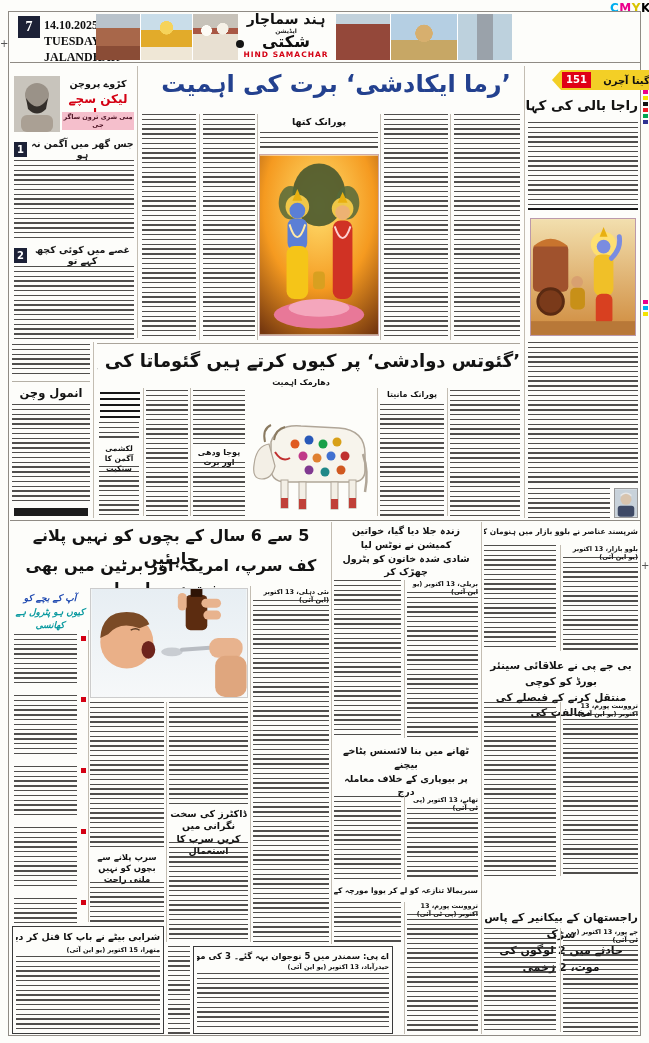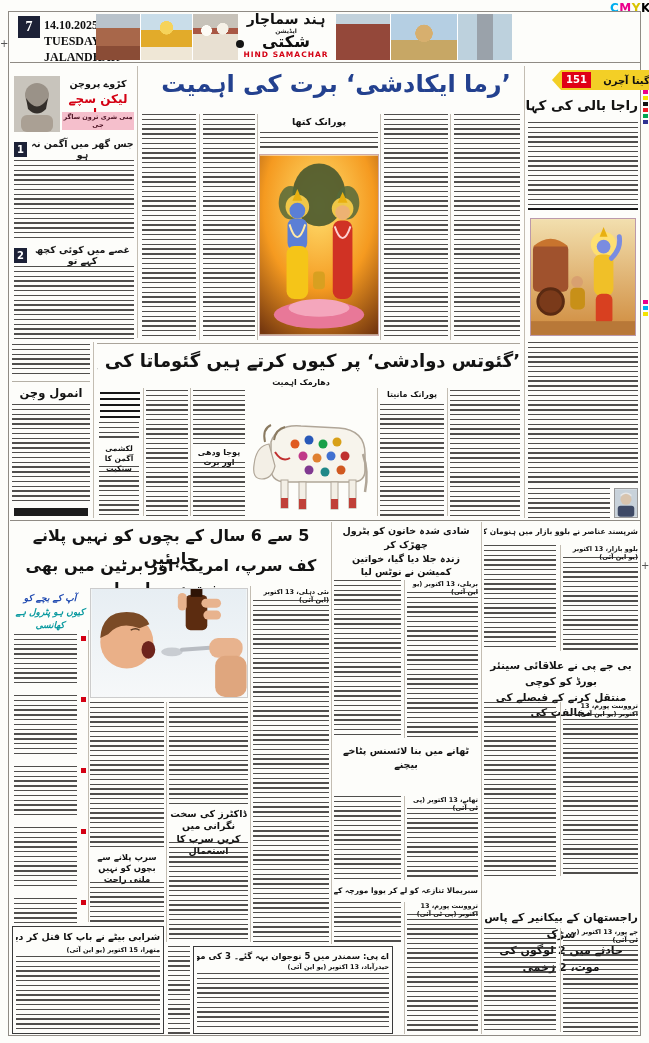--- a/index.html
+++ b/index.html
@@ -333,30 +333,31 @@
 
   <div class="abs box" style="left:193px;top:946px;width:200px;height:88px;padding:3px;">
     <div class="rtl hl nowrap" style="font-size:8.5px;">اے پی: سمندر میں 5 نوجوان بہہ گئے۔ 3 کی موت</div>
     <div class="dl rtl" style="margin-top:1px;">حیدرآباد، 13 اکتوبر (یو این آئی)</div>
     <div class="sim" style="height:58px;margin-top:2px;"></div>
   </div>
 
   <div class="abs vr" style="left:331px;top:522px;height:422px;"></div>
 
   <div class="abs rtl hl" style="left:334px;top:524px;width:144px;font-size:9.5px;line-height:1.45;">
+    <div>زندہ جلا دیا گیا، خواتین کمیشن نے نوٹس لیا</div>
     <div>شادی شدہ خاتون کو پٹرول چھڑک کر</div>
-    <div>زندہ جلا دیا گیا، خواتین کمیشن نے نوٹس لیا</div>
   </div>
   <div class="abs dl rtl" style="left:407px;top:580px;width:71px;">بریلی، 13 اکتوبر (یو این آئی)</div>
   <div class="abs sim" style="left:407px;top:592px;width:71px;height:146px;"></div>
   <div class="abs vr" style="left:404px;top:580px;height:158px;"></div>
   <div class="abs sim" style="left:334px;top:580px;width:67px;height:158px;"></div>
 
   <div class="abs rtl hl" style="left:334px;top:744px;width:144px;font-size:9.5px;line-height:1.45;">
     <div>ٹھانے میں بنا لائسنس پٹاخے بیچنے</div>
+    <div>پر بیوپاری کے خلاف معاملہ درج</div>
   </div>
   <div class="abs dl rtl" style="left:407px;top:796px;width:71px;">تھانے، 13 اکتوبر (پی ٹی آئی)</div>
   <div class="abs sim" style="left:407px;top:808px;width:71px;height:72px;"></div>
   <div class="abs vr" style="left:404px;top:796px;height:84px;"></div>
   <div class="abs sim" style="left:334px;top:796px;width:67px;height:84px;"></div>
 
   <div class="abs rtl hl nowrap" style="left:334px;top:886px;width:144px;font-size:7.5px;">سبریمالا تنازعہ کو لے کر یووا مورچہ کے مارچ کے دوران جھڑپ</div>
   <div class="abs dl rtl" style="left:407px;top:902px;width:71px;">ترووننت پورم، 13 اکتوبر (پی ٹی آئی)</div>
   <div class="abs sim" style="left:407px;top:914px;width:71px;height:120px;"></div>
   <div class="abs vr" style="left:404px;top:902px;height:132px;"></div>

